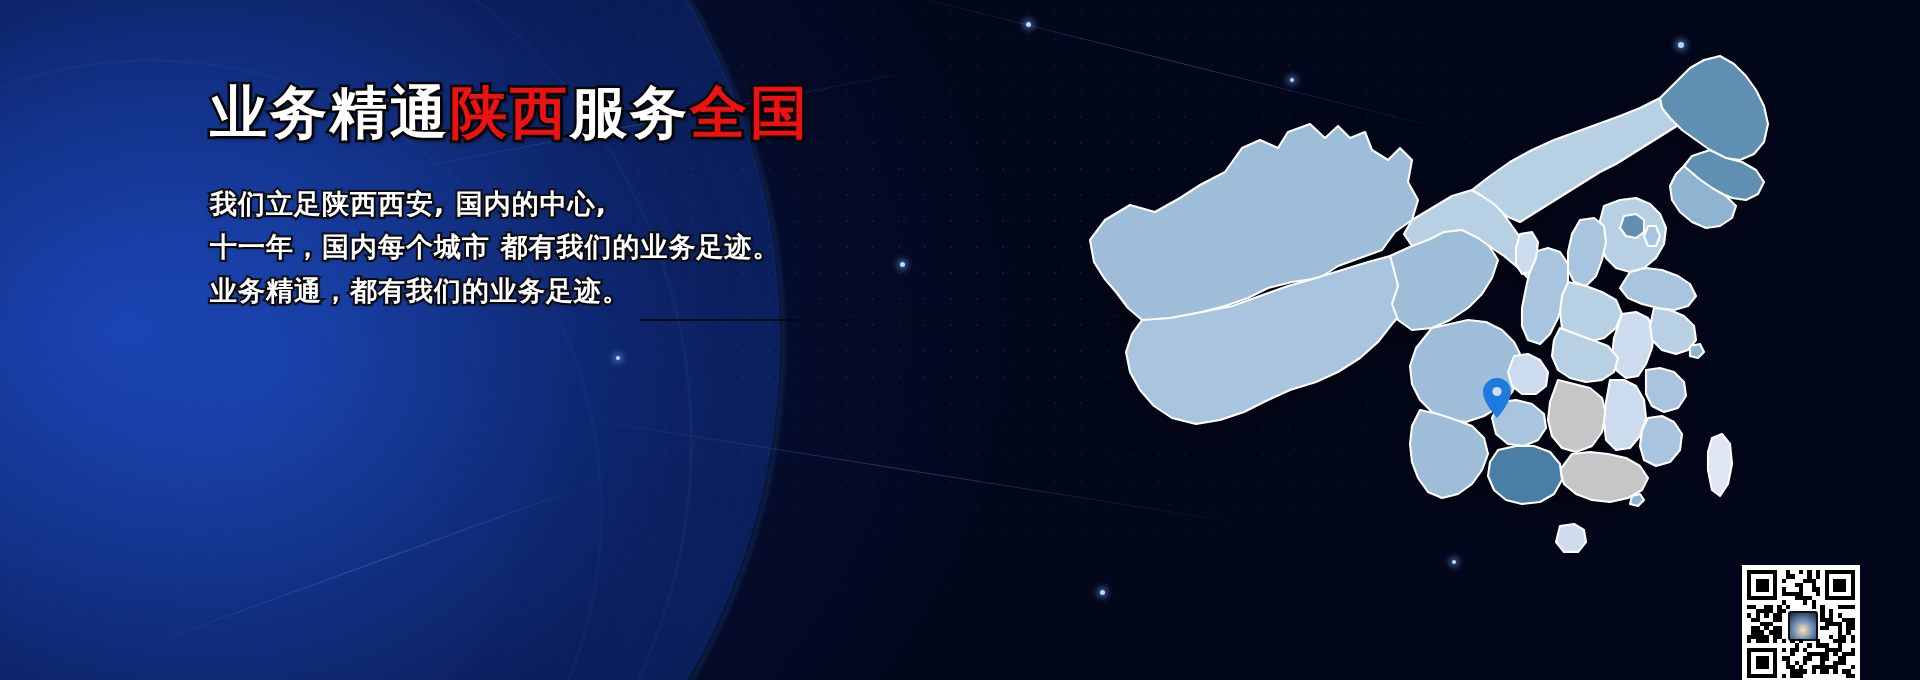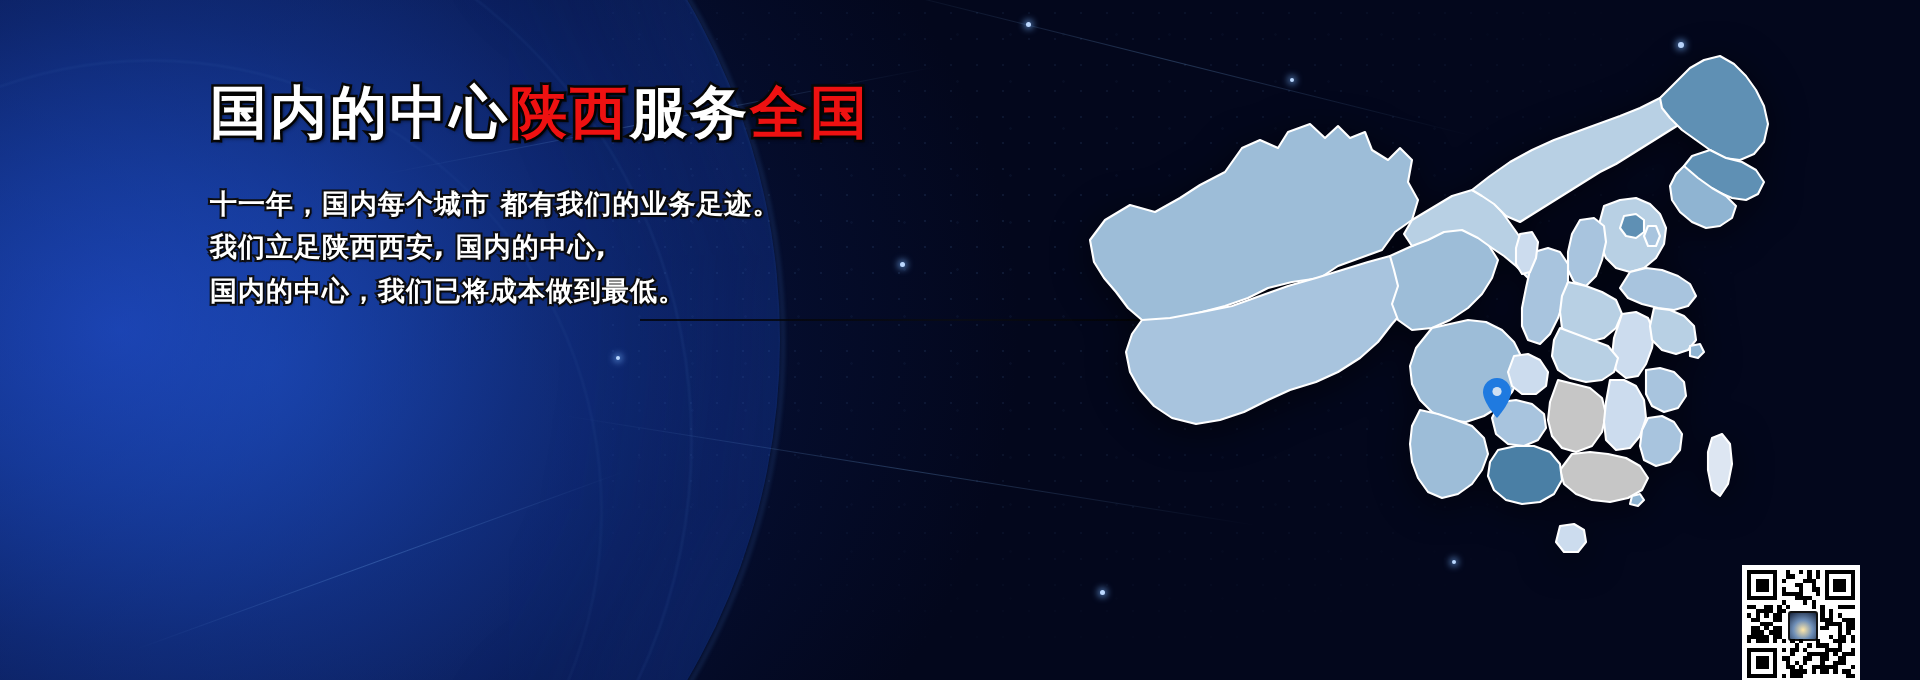--- a/index.html
+++ b/index.html
@@ -118,27 +118,27 @@
   <div class="star" style="left:1736px;top:148px;width:4px;height:4px;"></div>
   <div class="star" style="left:900px;top:262px;width:5px;height:5px;"></div>
   <div class="star" style="left:1100px;top:590px;width:5px;height:5px;"></div>
   <div class="star" style="left:616px;top:356px;width:4px;height:4px;"></div>
   <div class="star" style="left:1452px;top:560px;width:4px;height:4px;"></div>
 
   <div class="hr-line"></div>
 
   <div class="copy">
     <div class="headline">
-      <span class="hl-white">国内的中心</span><span class="hl-red">陕西</span><span class="hl-white">服务</span><span class="hl-red">全国</span>
+      <span class="hl-white">业务精通</span><span class="hl-red">陕西</span><span class="hl-white">服务</span><span class="hl-red">全国</span>
     </div>
 
     <div class="body-copy">
+      <div class="body-line">我们立足陕西西安, 国内的中心,</div>
       <div class="body-line">十一年，国内每个城市 都有我们的业务足迹。</div>
-      <div class="body-line">我们立足陕西西安, 国内的中心,</div>
-      <div class="body-line">国内的中心，我们已将成本做到最低。</div>
+      <div class="body-line">业务精通，都有我们的业务足迹。</div>
     </div>
   </div>
 
   <div id="map-wrap">
     <svg id="china-map" viewBox="0 0 780 650" xmlns="http://www.w3.org/2000/svg">
 
       <path fill="#9dbdd8" d="M70 220 L85 200 L110 185 L135 192 L160 178 L180 165 L205 152 L222 128 L240 120 L258 128 L268 112 L290 104 L305 118 L318 106 L330 118 L345 112 L352 130 L368 140 L380 128 L392 140 L388 162 L398 180 L392 200 L375 212 L362 230 L340 238 L318 246 L300 258 L272 262 L248 268 L228 278 L205 286 L182 292 L160 298 L140 304 L122 300 L108 288 L96 272 L84 258 L74 242 Z"></path>
 
       <path fill="#a8c4de" d="M122 300 L150 298 L182 292 L212 286 L240 276 L268 266 L296 258 L322 250 L348 242 L370 236 L382 252 L392 268 L386 288 L372 304 L358 322 L340 338 L318 352 L296 362 L270 370 L248 380 L224 392 L200 400 L176 404 L152 398 L134 386 L120 370 L110 352 L106 332 L112 314 Z"></path>
 

